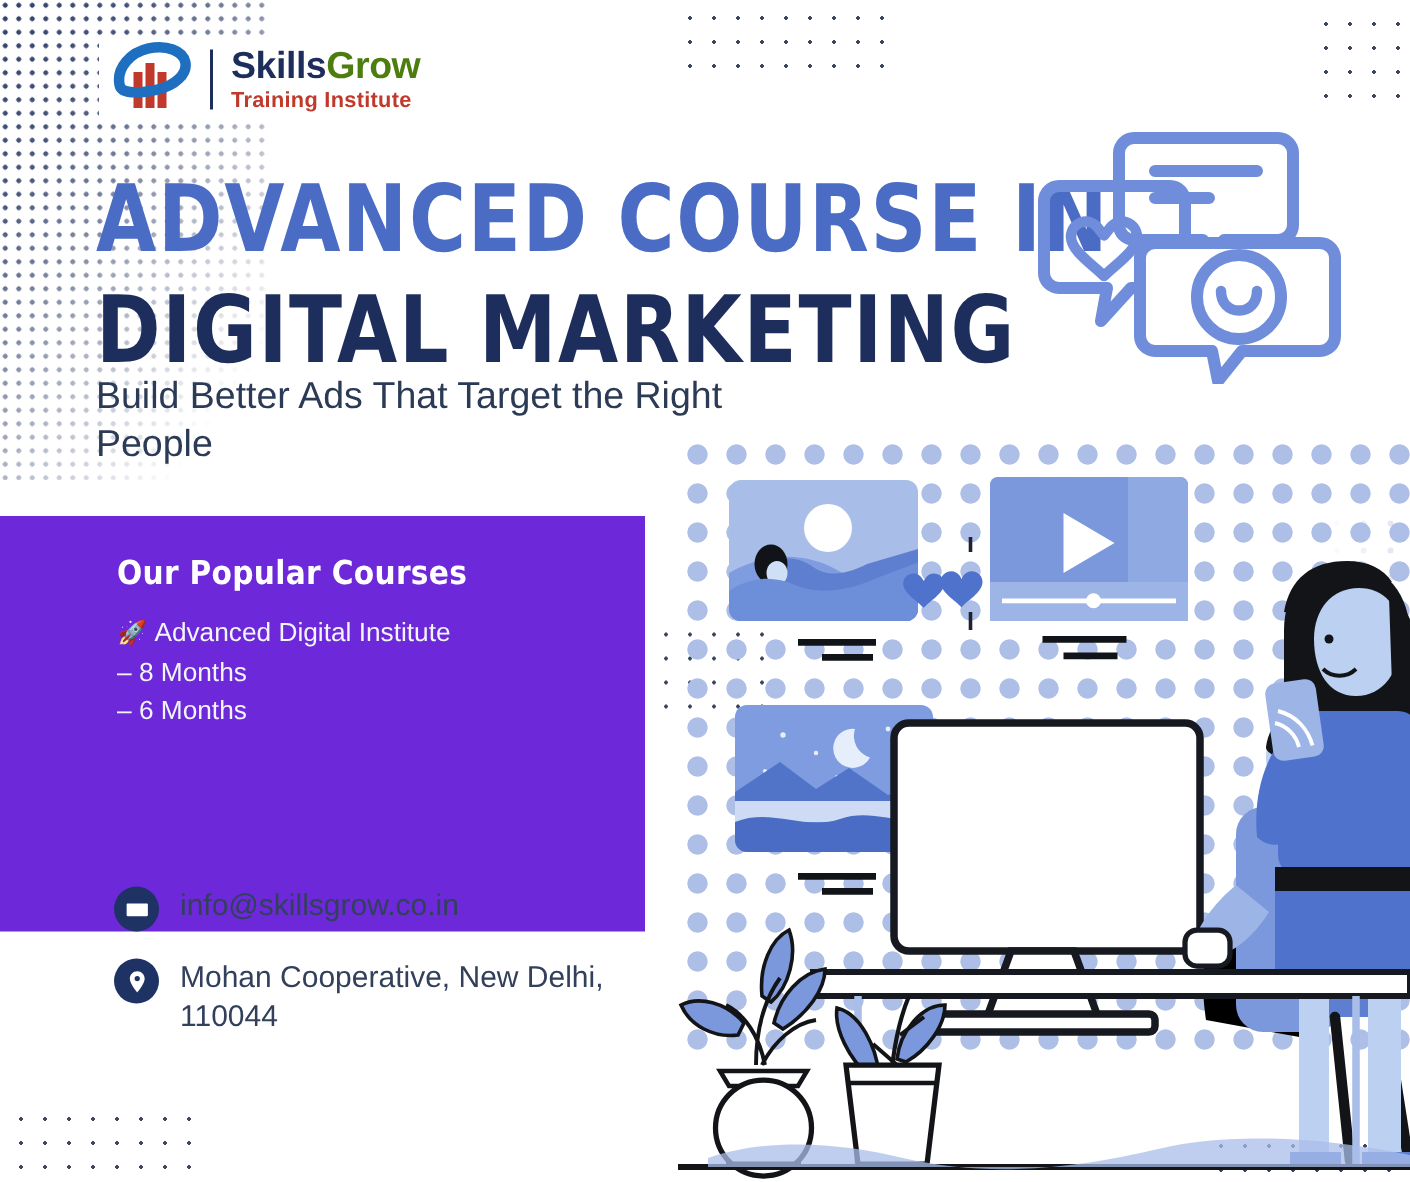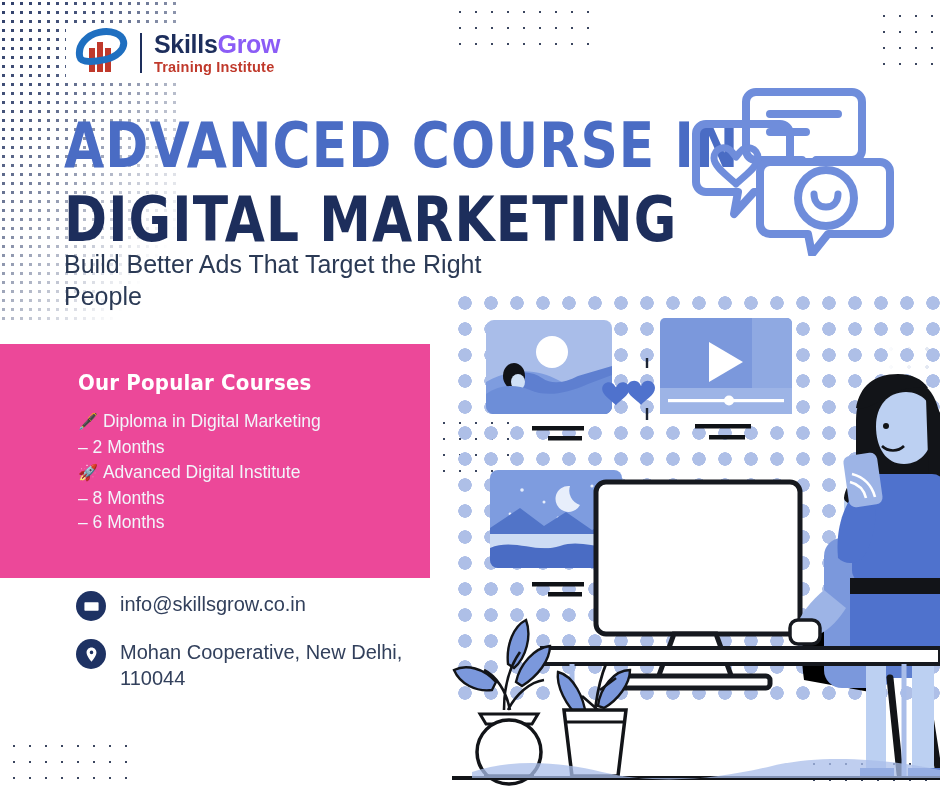--- a/index.html
+++ b/index.html
@@ -41,21 +41,21 @@
     pointer-events:none;
   }
 
   
   .logo{position:absolute;left:66px;top:24px;display:flex;align-items:center;gap:8px;background:#fff;padding:4px 8px;}
   .logo-mark{width:56px;height:50px;flex:none;}
   .logo-divider{width:2px;height:40px;background:#1d2e5c;margin-left:2px;}
   .logo-text{display:flex;flex-direction:column;line-height:1;margin-left:4px;}
   .logo-name{font-size:25px;font-weight:bold;letter-spacing:-.3px;}
   .logo-name .s1{color:#1d2e5c;}
-  .logo-name .s2{color:#8b5cf6;}
+  .logo-name .s2{color:#4d7c0f;}
   .logo-sub{font-size:14.5px;font-weight:bold;color:#c0392b;letter-spacing:.2px;margin-top:3px;}
 
   
   .headline{position:absolute;left:64px;top:116px;width:620px;}
   .h-line{
     font-family:"Liberation Sans Narrow","DejaVu Sans Condensed","Liberation Sans",sans-serif;
     font-weight:bold;font-size:62px;line-height:.96;
     letter-spacing:1.2px;
     transform:scaleX(.93);transform-origin:left center;
     margin:0 0 14px 0;white-space:nowrap;
@@ -63,22 +63,22 @@
   .h-line.l1{color:#4a6cc4;}
   .h-line.l2{color:#1d2e5c;}
 
   .subhead{
     position:absolute;left:64px;top:248px;width:430px;
     font-size:25px;line-height:1.28;color:#2b3a55;font-weight:500;
   }
 
   
   .courses{
-    position:absolute;left:0;top:344px;width:430px;height:234px;
-    background:#ec4899;color:#fff;box-sizing:border-box;padding:26px 30px 22px 78px;
+    position:absolute;left:0;top:344px;width:430px;height:277px;
+    background:#6d28d9;color:#fff;box-sizing:border-box;padding:26px 30px 22px 78px;
   }
   .courses-title{
     font-family:"Liberation Sans Narrow","DejaVu Sans Condensed","Liberation Sans",sans-serif;
     font-size:22px;font-weight:bold;letter-spacing:.2px;margin-bottom:14px;
   }
   .course-item{font-size:17.5px;line-height:1.42;margin-bottom:1px;display:block;color:#f2f5fb;}
   .course-item .emoji{margin-right:5px;font-size:16px;}
   .course-dur{font-size:17.5px;line-height:1.42;color:#f2f5fb;display:block;}
 
   
@@ -138,26 +138,20 @@
   <div class="headline">
     <div class="h-line l1">ADVANCED COURSE IN</div>
     <div class="h-line l2">DIGITAL MARKETING</div>
   </div>
 
   <div class="subhead">Build Better Ads That Target the Right People</div>
 
   <div class="courses">
     <div class="courses-title">Our Popular Courses</div>
 
-    <div>
-      <span class="course-item">
-        <span class="emoji">🖋️</span><span>Diploma in Digital Marketing</span>
-      </span>
-      <span class="course-dur">– 2 Months</span>
-    </div>
 
     <div>
       <span class="course-item">
         <span class="emoji">🚀</span><span>Advanced Digital Institute</span>
       </span>
       <span class="course-dur">– 8 Months</span>
     </div>
 
     <div>
       <span class="course-dur">– 6 Months</span>

